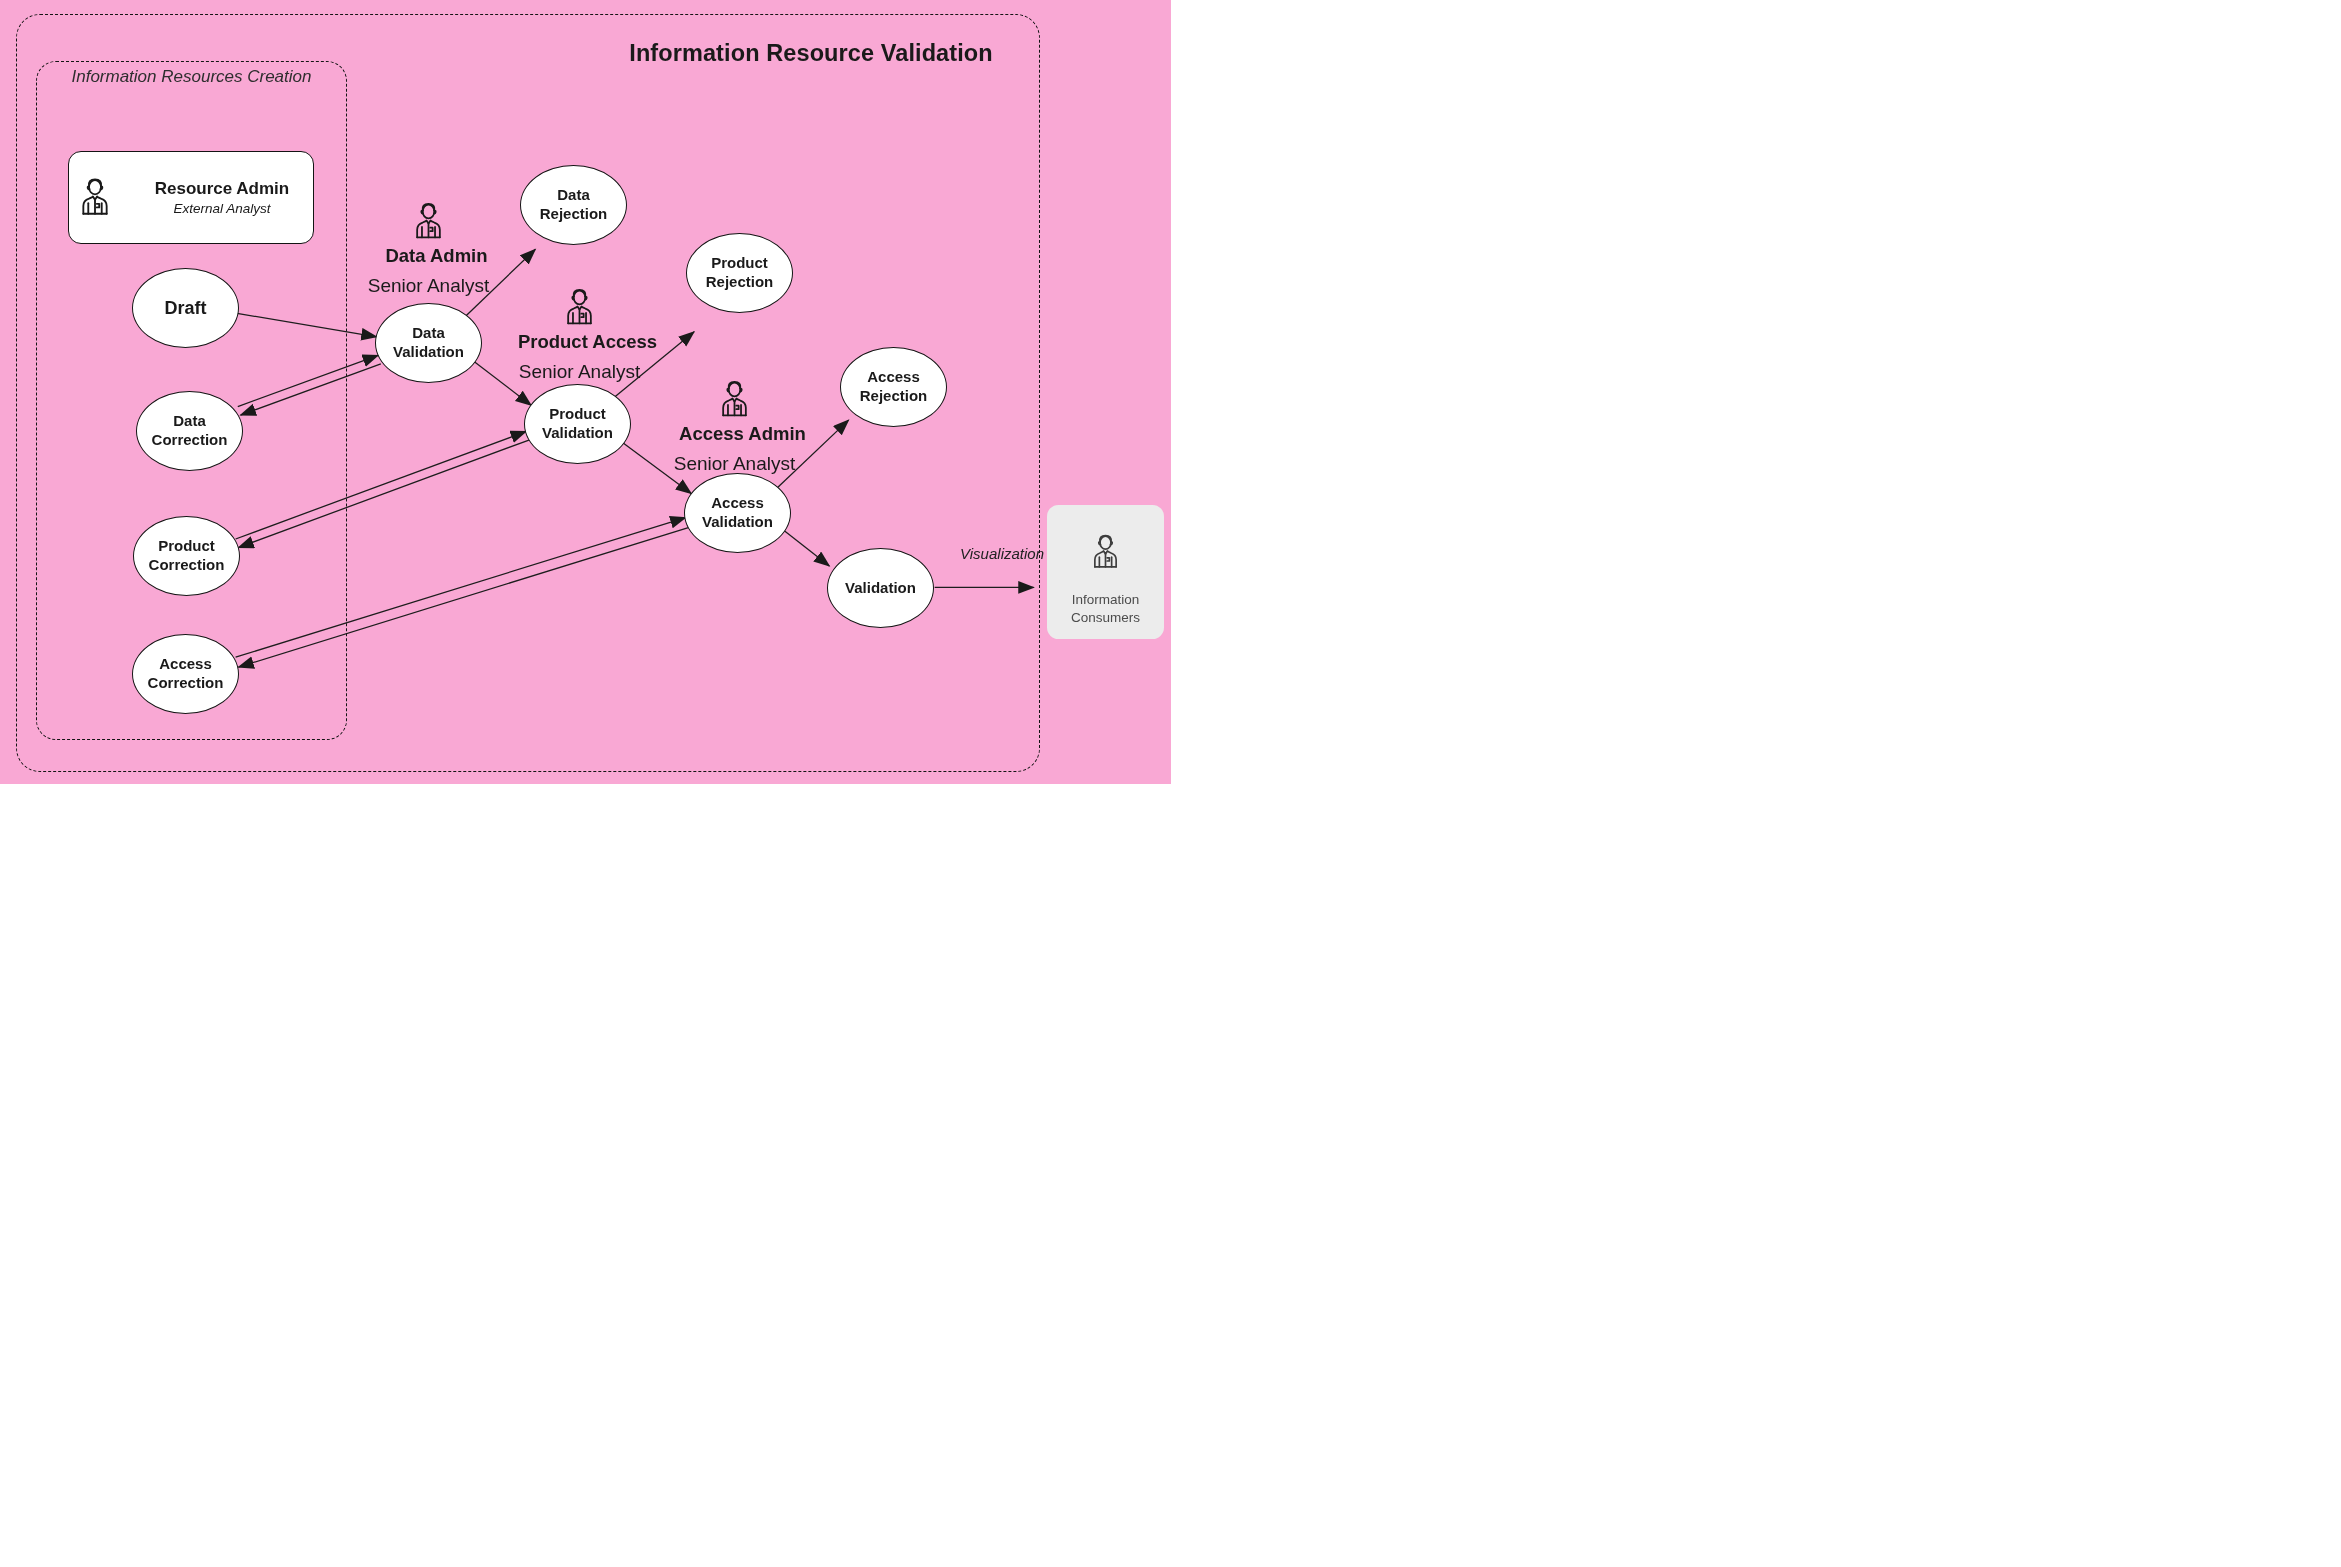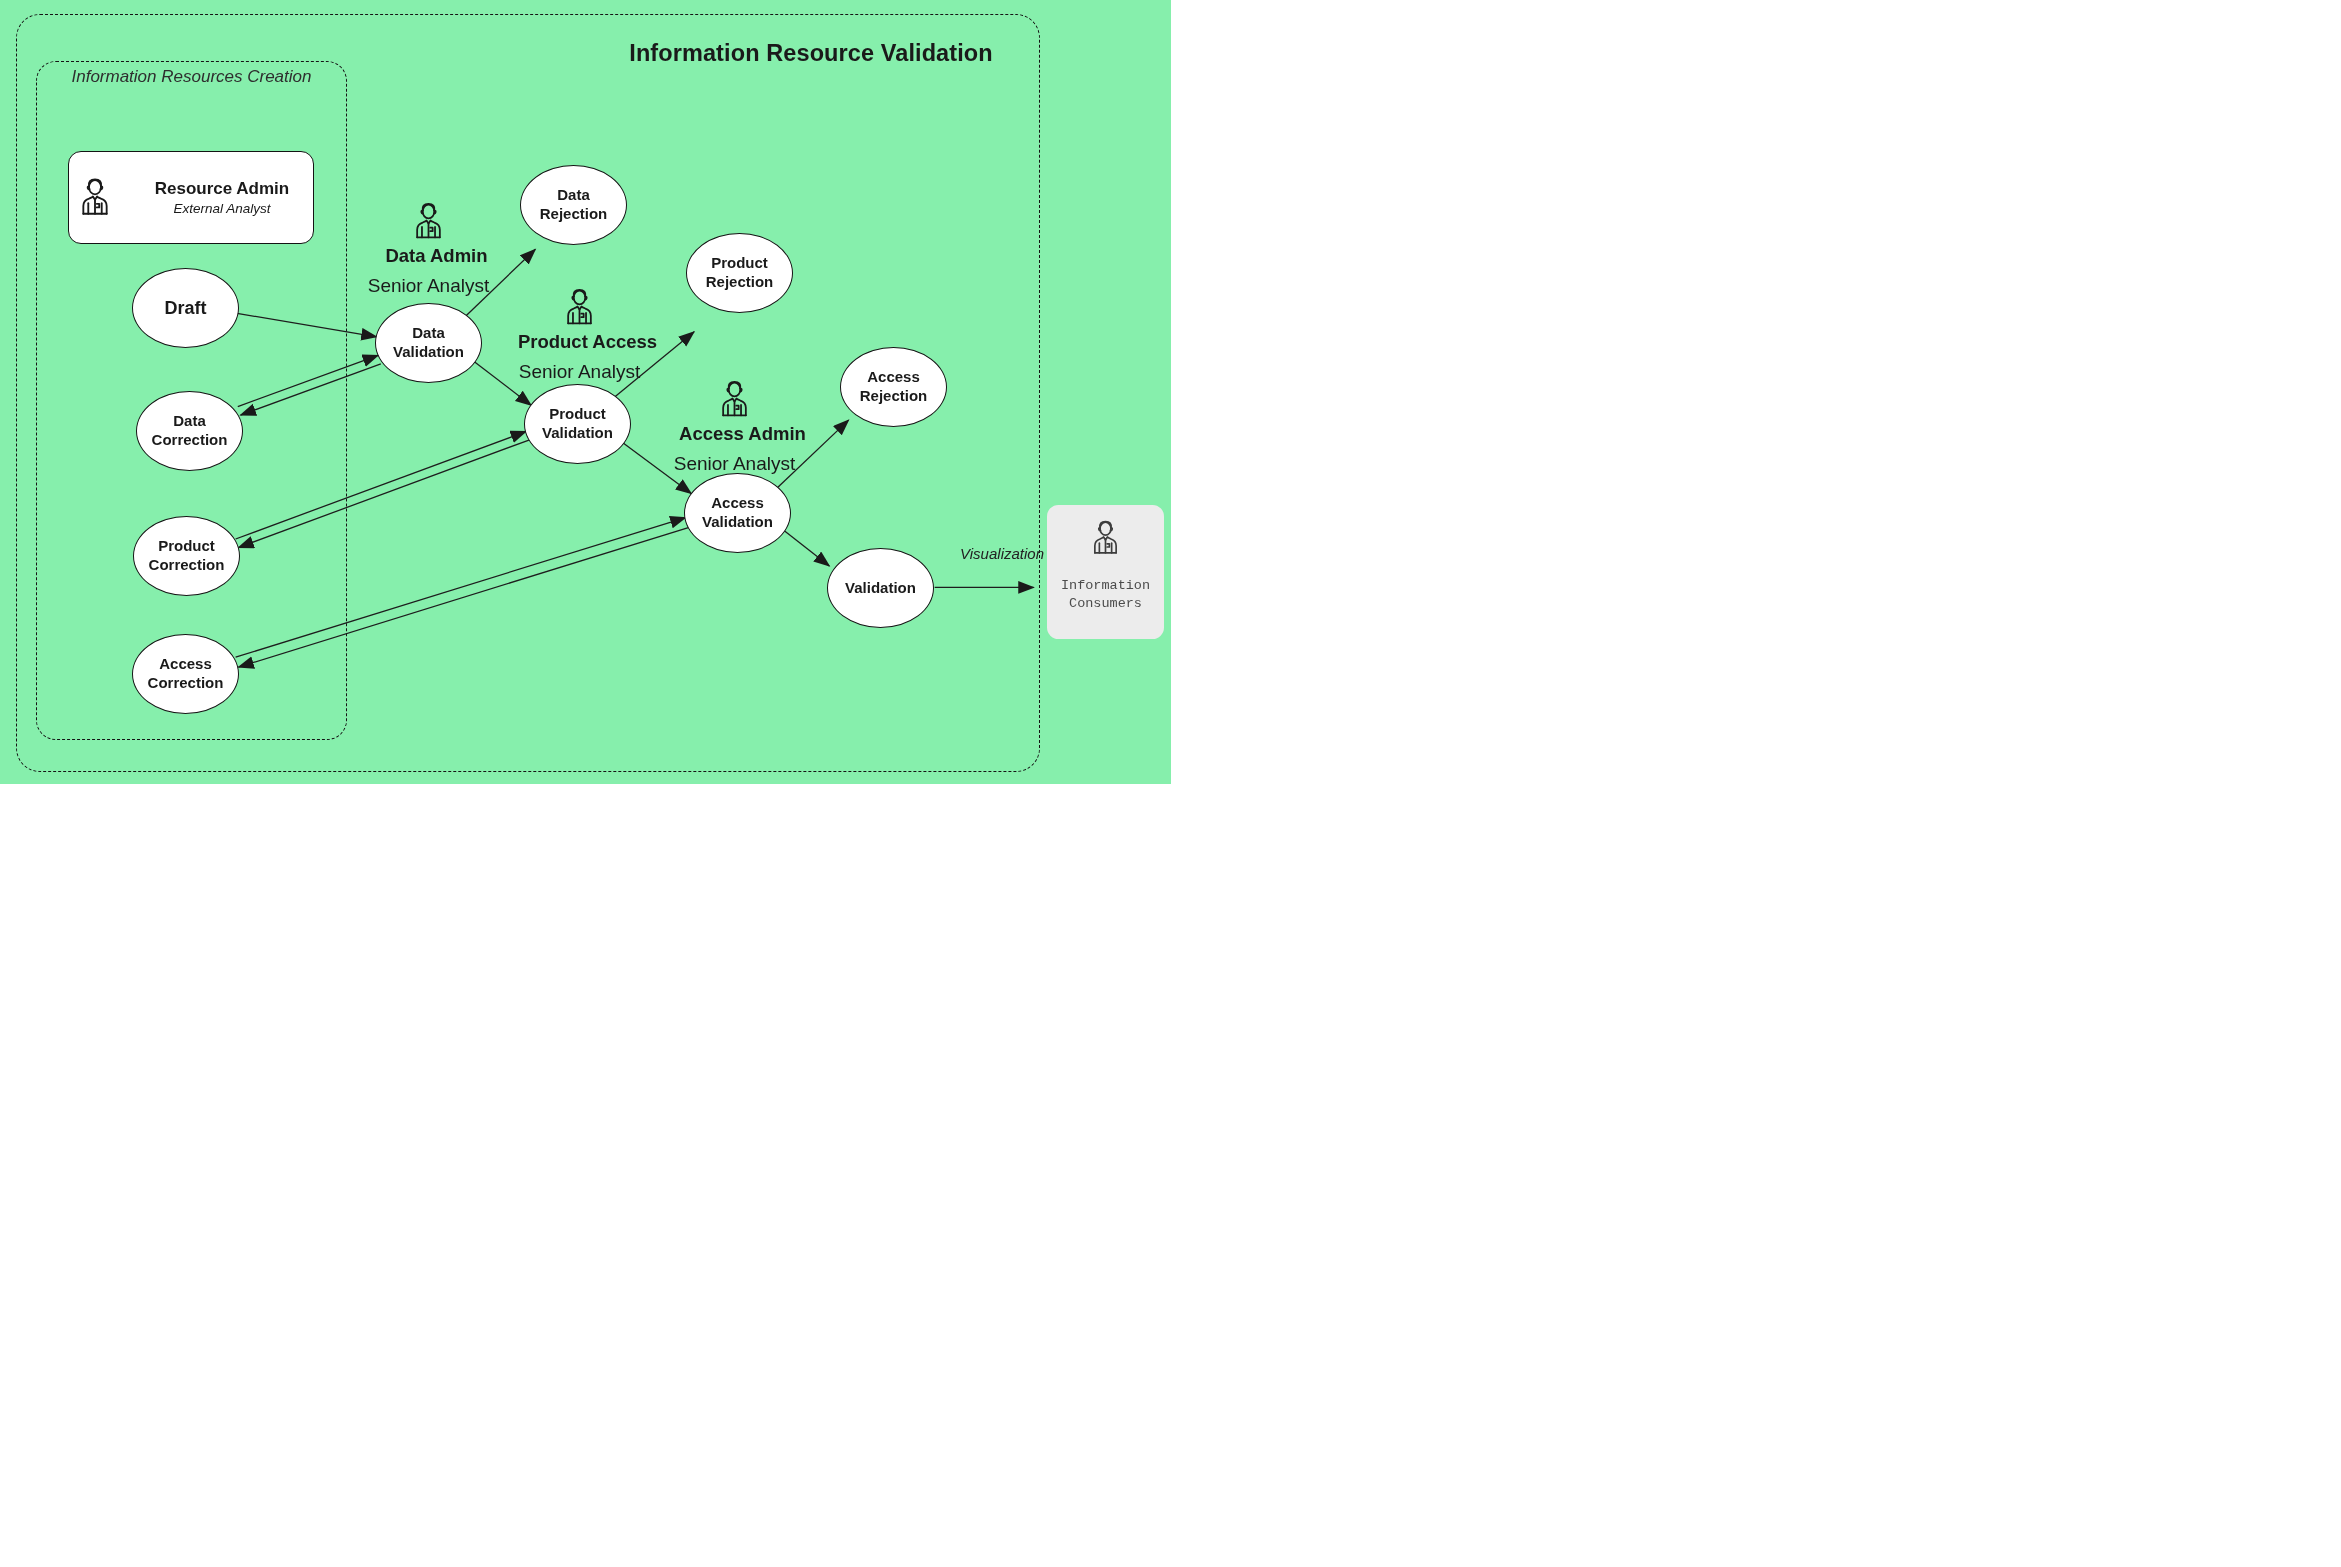--- a/index.html
+++ b/index.html
@@ -1,17 +1,17 @@
 <!DOCTYPE html>
 <html style="font-size:11.4px"><head>
 <meta charset="utf-8">
 <style>
   html,body{margin:0;padding:0;background:#ffffff;}
   .canvas{
-    position:relative;width:1171px;height:784px;background:#86efac;
+    position:relative;width:1171px;height:784px;background:#f9a8d4;
     font-family:"Liberation Sans","DejaVu Sans",sans-serif;color:#1a1a1a;overflow:hidden;
   }
   .edges{position:absolute;left:0;top:0;width:100%;height:100%;}
   .boundary{position:absolute;border:1.8px dashed #141414;background:transparent;}
   .outer-box{left:15.7px;top:14.2px;width:1022px;height:756px;border-radius:24px;}
   .inner-box{left:36px;top:61px;width:309px;height:677px;border-radius:20px;}
   .title{
     position:absolute;left:562px;top:40px;width:498px;text-align:center;
     font-size:23.5px;font-weight:bold;letter-spacing:0.1px;
   }
@@ -39,21 +39,21 @@
   .admin .name{font-size:18.5px;font-weight:bold;margin-top:2.8px;margin-left:16px;}
   .admin .role{font-size:19px;margin-top:8px;}
   .icon{color:#1a1a1a;}
   .viz-label{
     position:absolute;left:937px;top:545px;width:107px;text-align:right;
     font-size:15px;font-style:italic;color:#222;
   }
   .consumers{
     position:absolute;left:1047px;top:505px;width:117px;height:134px;background:#ececec;
     border-radius:11.4px;display:flex;flex-direction:column;align-items:center;justify-content:flex-start;
-    padding-top:14px;box-sizing:border-box;font-family:Liberation Mono, monospace;
+    padding-top:28px;box-sizing:border-box;
   }
   .consumers .icon{color:#3d3d3d;}
   .consumers .lbl{
     margin-top:20px;font-size:13.5px;line-height:1.35;color:#4c4c4c;text-align:center;white-space:pre-line;
   }
 </style>
 </head>
 <body>
 
 <div class="canvas">

